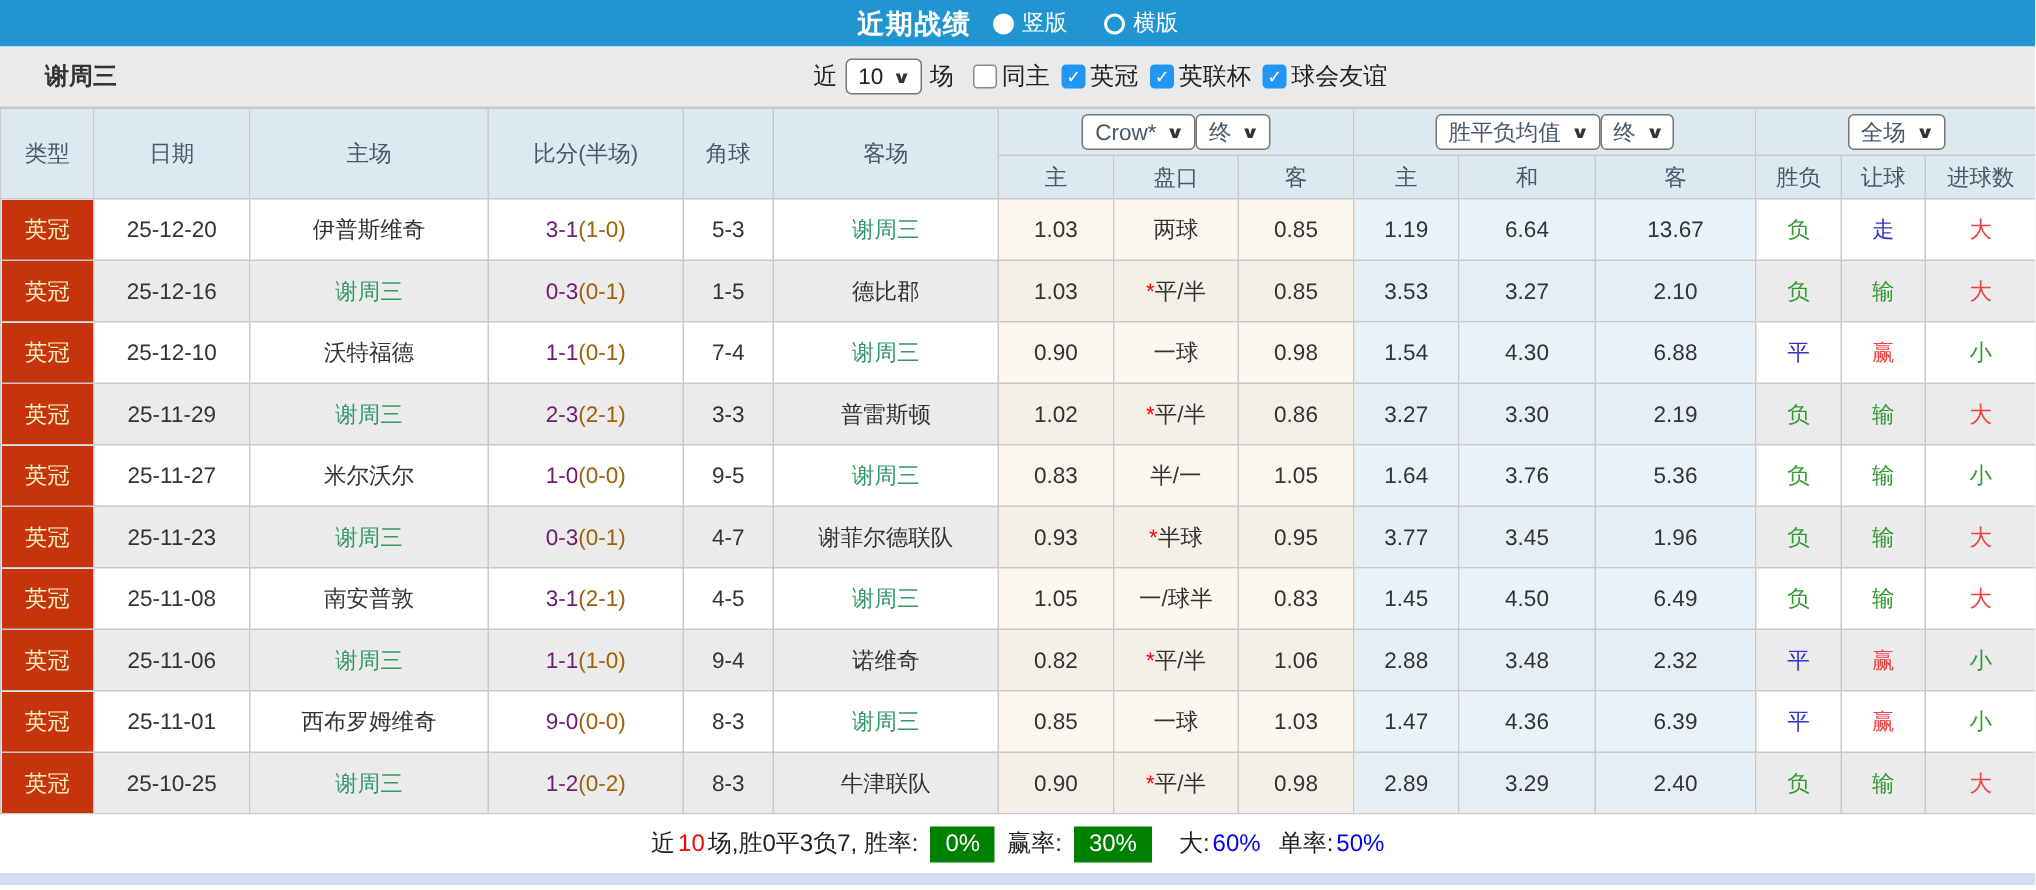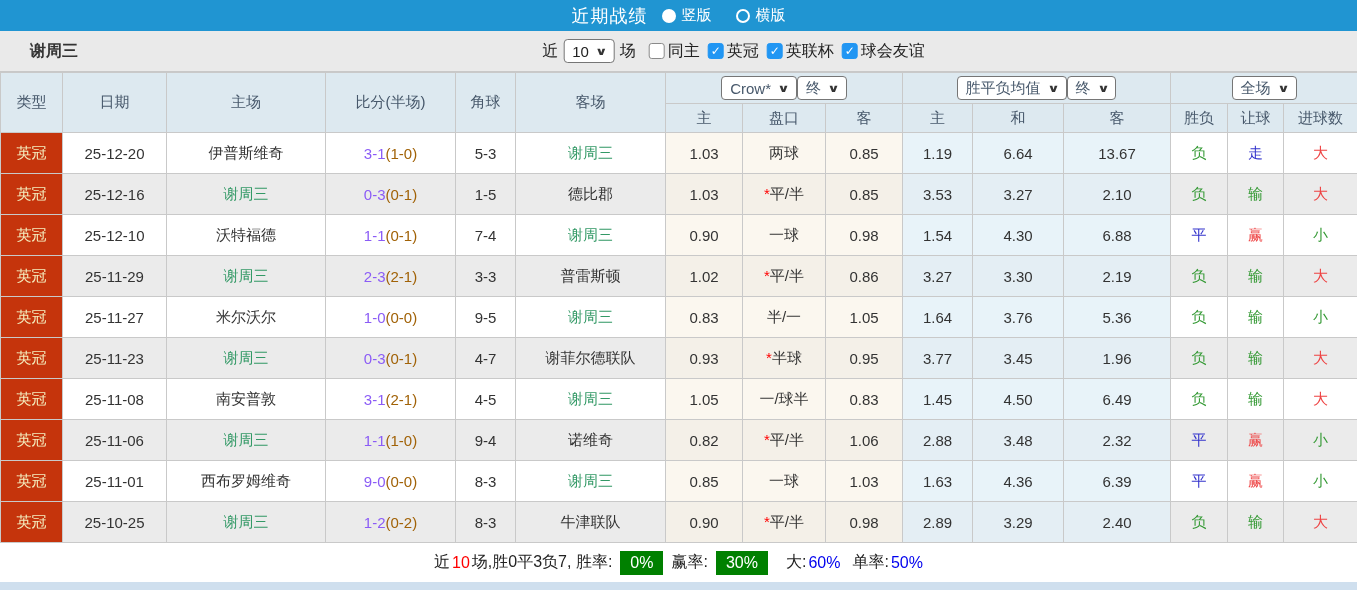--- a/index.html
+++ b/index.html
@@ -10,21 +10,21 @@
     color: #333;
     font-size: 15px;
   }
   .page { width: 1357px; height: 593px; overflow: hidden; background: #fff; }
 
   
   .topbar {
     height: 31px; background: #2095d2; display: flex;
     align-items: center; justify-content: center; gap: 14px; color: #fff;
   }
-  .topbar .title { font-weight: normal; font-size: 18px; letter-spacing: 1px; text-align: center; }
+  .topbar .title { font-weight: bold; font-size: 18px; letter-spacing: 1px; text-align: center; }
   .radio-item { display: inline-flex; align-items: center; gap: 6px; cursor: pointer; font-size: 15px; }
   .radio-dot {
     width: 14px; height: 14px; border-radius: 50%;
     border: 2px solid #fff; display: inline-block; background: transparent;
   }
   .radio-dot.selected { background: #fff; }
 
   
   .filterbar {
     height: 41px; background: #eaeaea; position: relative;
@@ -55,21 +55,21 @@
   thead tr.hdr1 th { height: 31px; }
   thead tr.hdr2 th { height: 29px; }
   tbody td { height: 41px; font-size: 15px; color: #333; background: #fff; }
   tbody tr.alt td { background: #ebebeb; }
   td.cell-type { background: #c5340c !important; color: #f4efc0; font-size: 15px; }
   td.cell-pan { background: #fbf7ef; }
   tbody tr.alt td.cell-pan { background: #f4f0e8; }
   td.cell-avg { background: #e8f3f9; margin-left: 19px; }
   tbody tr.alt td.cell-avg { background: #e4eef4; }
   .team-green { color: #339966; }
-  .score-red { color: #8b5cf6; }
+  .score-red { color: #701a75; }
   .half-score { color: #a16207; }
   .star-red { color: #ff0000; }
   .c-green { color: #339933; }
   .c-blue  { color: #3333cc; }
   .c-red   { color: #ee4444; }
   .sel-wrap { display: flex; align-items: center; justify-content: center; }
 
   
   .summary {
     height: 39px; display: flex; align-items: center; justify-content: center;
@@ -336,21 +336,21 @@
         <tr>
           <td class="cell-type"><span>英冠</span></td>
           <td><span>25-11-01</span></td>
           <td><span>西布罗姆维奇</span></td>
           <td><span class="score-red">9-0</span><span class="half-score">(0-0)</span></td>
           <td><span>8-3</span></td>
           <td><span class="team-green">谢周三</span></td>
           <td class="cell-pan"><span>0.85</span></td>
           <td class="cell-pan"><span class="star-red"></span><span>一球</span></td>
           <td class="cell-pan"><span>1.03</span></td>
-          <td class="cell-avg"><span>1.63</span></td>
+          <td class="cell-avg"><span>1.47</span></td>
           <td class="cell-avg"><span>4.36</span></td>
           <td class="cell-avg"><span>6.39</span></td>
           <td><span class="c-blue">平</span></td>
           <td><span class="c-red">赢</span></td>
           <td><span class="c-green">小</span></td>
         </tr>
         <tr class="alt">
           <td class="cell-type"><span>英冠</span></td>
           <td><span>25-10-25</span></td>
           <td><span class="team-green">谢周三</span></td>

